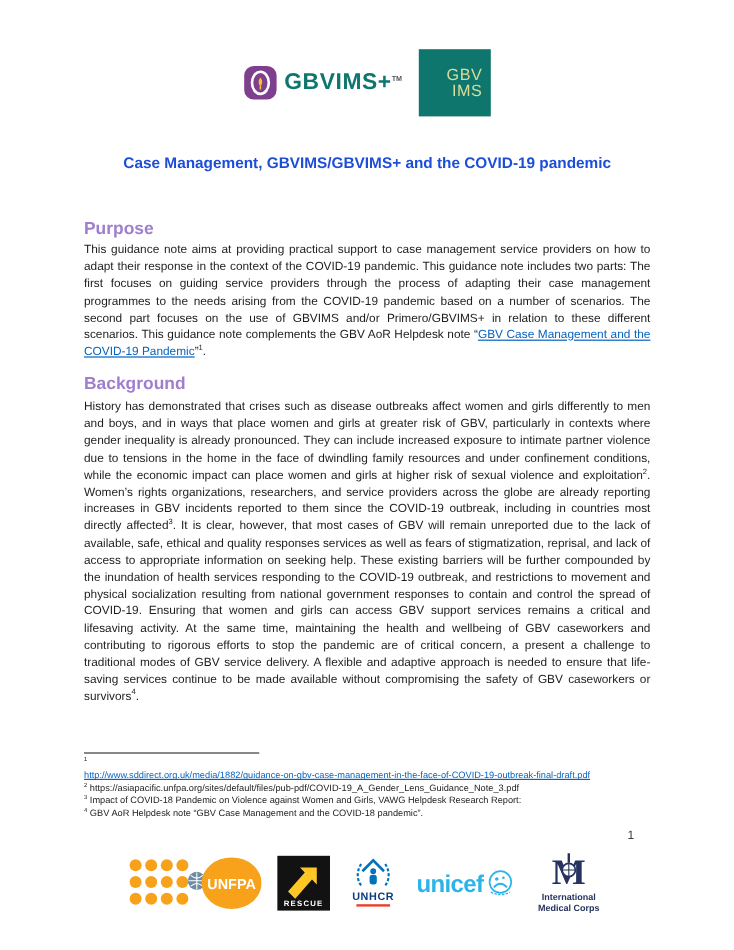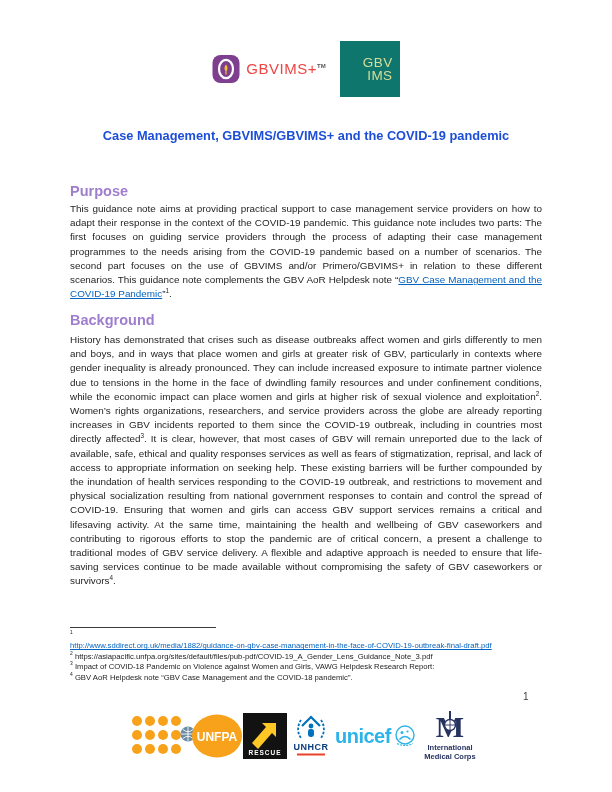--- a/index.html
+++ b/index.html
@@ -3,21 +3,21 @@
 <meta charset="utf-8">
 <style>
   html,body{margin:0;padding:0;background:#ffffff;}
   .page{position:relative;width:612px;height:792px;background:#fff;overflow:hidden;
         font-family:"Liberation Sans",sans-serif;color:#212121;}
 
   
   .header-logos{position:absolute;top:40px;left:0;width:100%;height:58px;
                 display:flex;justify-content:center;align-items:center;gap:14px;}
   .gbvimsplus{display:flex;align-items:center;gap:6px;}
-  .gbvims-word{font-weight:400;font-size:15px;color:#ef4444;letter-spacing:.5px;}
+  .gbvims-word{font-weight:700;font-size:19px;color:#0f766e;letter-spacing:.5px;}
   .tm{font-size:6px;vertical-align:super;color:#57585c;font-weight:700;}
   .gbvims-square{width:60px;height:56px;background:#0f766e;display:flex;flex-direction:column;
                  justify-content:center;align-items:flex-end;padding-right:7px;box-sizing:border-box;}
   .gbvims-square div{color:#d9dd9a;font-size:13.5px;line-height:13px;letter-spacing:.5px;font-weight:500;}
 
   
   .title{position:absolute;top:128px;left:0;width:100%;margin:0;text-align:center;
          font-size:12.8px;font-weight:bold;color:#1d4ed8;}
   h2.sec{position:absolute;left:70px;margin:0;font-size:14.5px;font-weight:700;color:#9f7ecd;}
   .purpose-h{top:183px;}
@@ -32,21 +32,21 @@
   
   .footnotes{position:absolute;left:70px;top:627px;width:472px;font-size:7.7px;line-height:10.4px;color:#222;}
   .fn-rule{width:146px;border-top:1px solid #3a3a3a;margin-bottom:3px;}
   .footnotes a{color:#0563c1;text-decoration:underline;word-break:break-all;}
   .footnotes sup{font-size:64%;line-height:0;vertical-align:super;}
 
   .page-number{position:absolute;left:523px;top:691px;font-size:10px;color:#3d3d3d;}
 
   
   .footer-logos{position:absolute;top:710px;left:50%;transform:translateX(-50%);
-                display:flex;align-items:center;gap:1px;}
+                display:flex;align-items:center;gap:13px;}
   .logo-box{display:flex;align-items:center;justify-content:center;}
 </style>
 </head>
 <body>
 
 <div class="page">
 
   <div class="header-logos">
     <div class="gbvimsplus">
       <svg width="28" height="30" viewBox="0 0 28 30">

